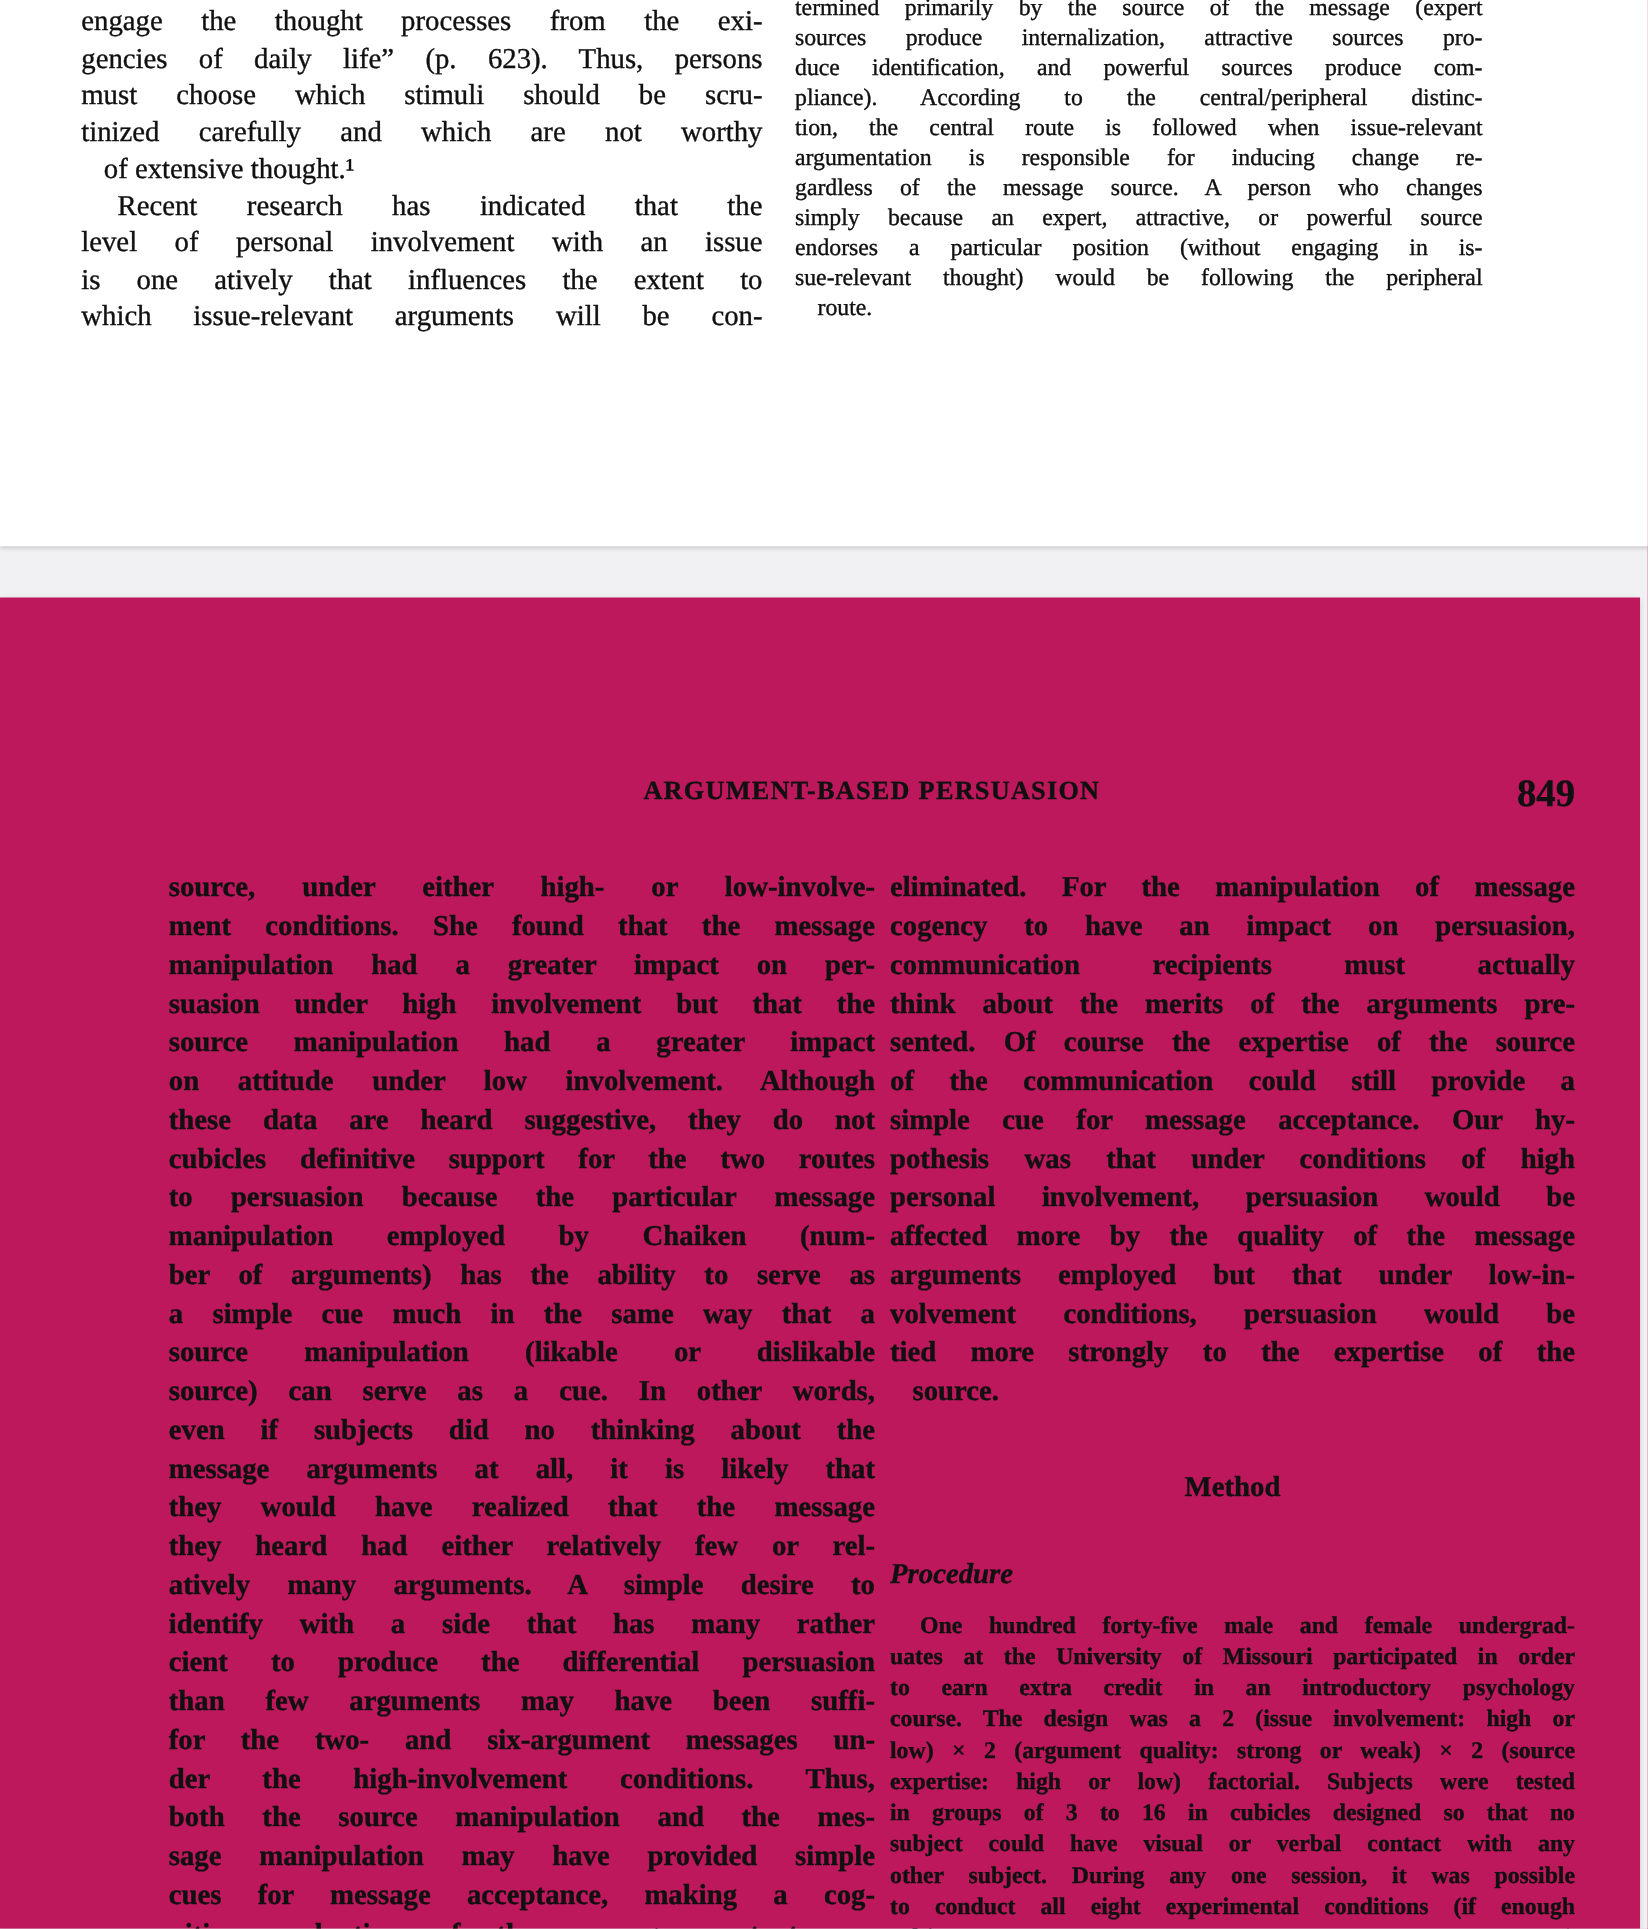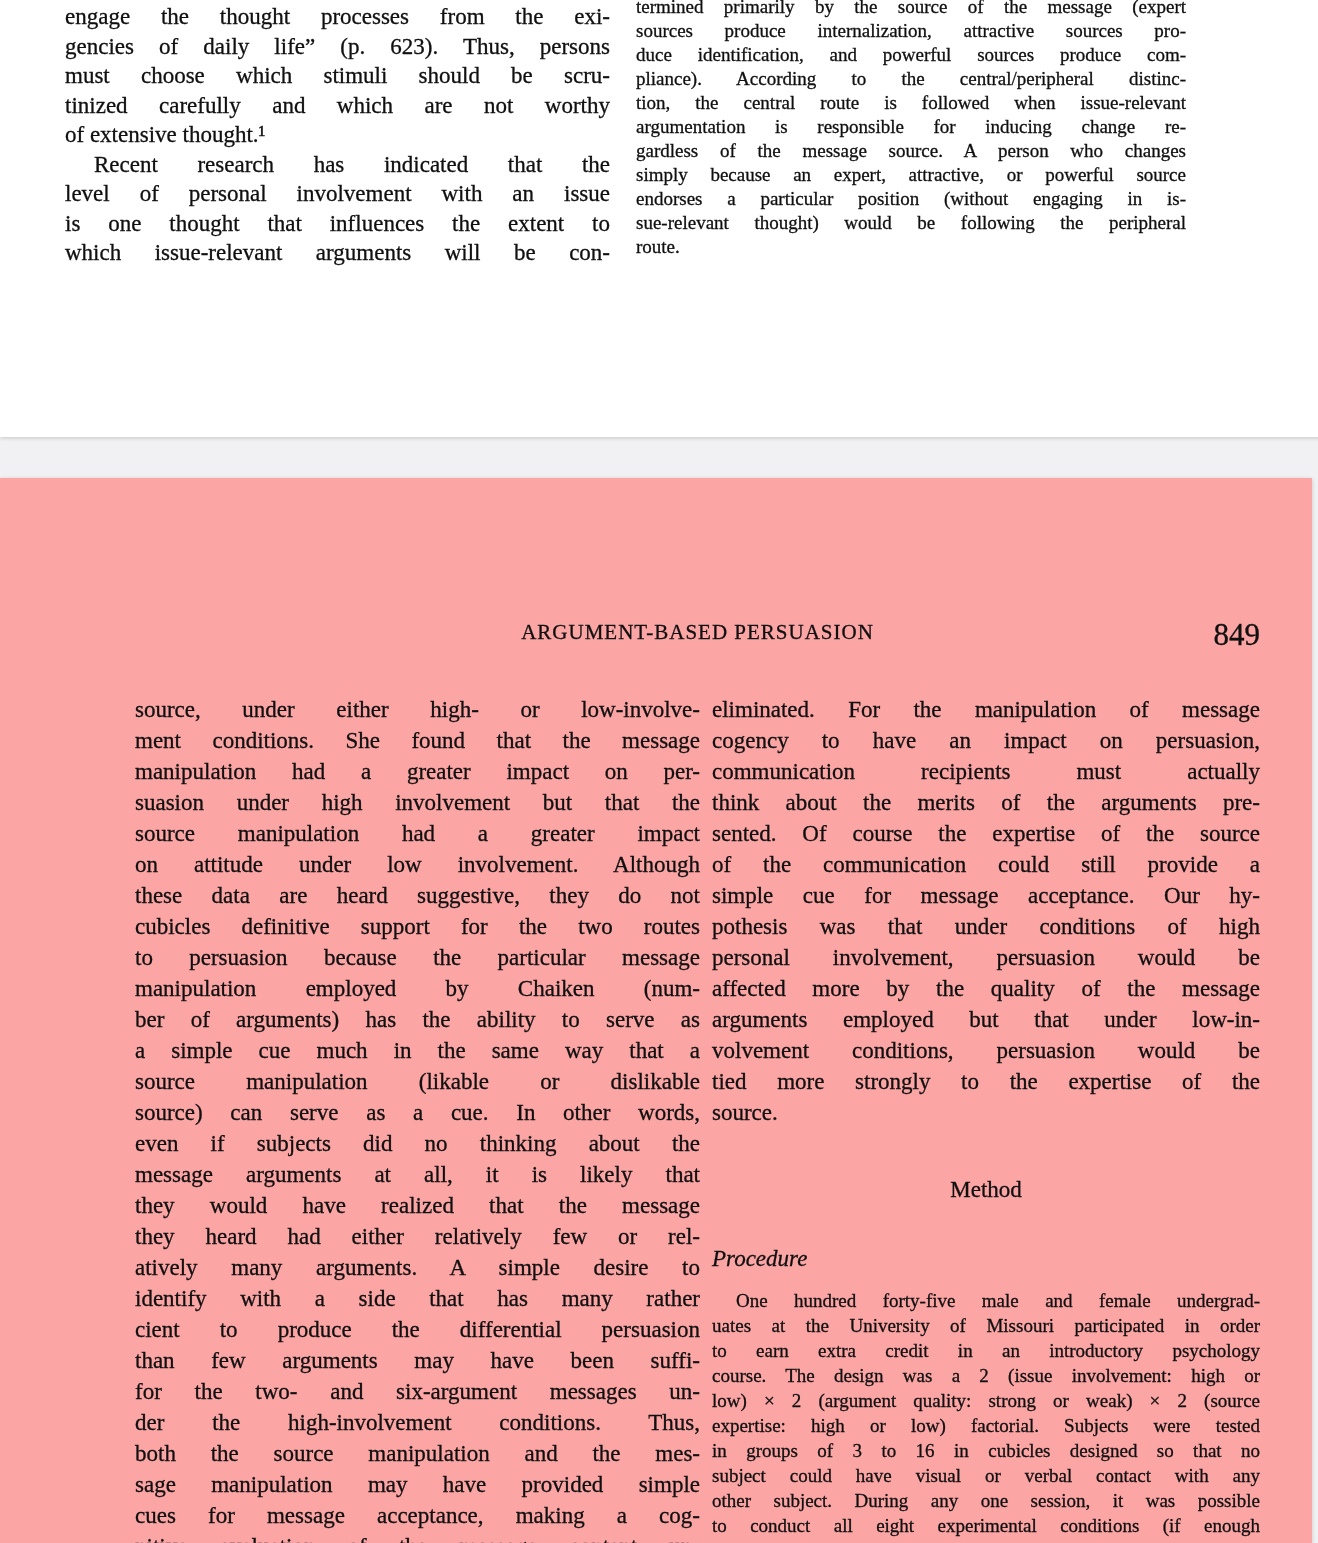--- a/index.html
+++ b/index.html
@@ -26,21 +26,21 @@
   }
   .page-top    { top: 0;     height: 437px; padding-left: 38px; }
   .page-bottom { top: 478px; height: 1065px; }
 
   .col { position: absolute; }
   .line {
     text-align: justify;
     text-align-last: justify;
     white-space: normal;
   }
-  .line.nj  { text-align-last: left; }
+  .line.nj  { text-align-last: left; margin-left: 18px; }
   .line.ind { text-indent: 29px; }
 
   #top-left-col     { left: 65px;  top: 2px;   width: 545px; font-size: 23px; line-height: 29.5px; }
   #top-right-col    { left: 636px; top: -5px;  width: 550px; font-size: 19px; line-height: 24px; }
 
   .running-head {
     position: absolute;
     left: 135px; top: 142px; width: 1125px;
     text-align: center;
     font-size: 21px;
@@ -78,39 +78,39 @@
 
   <div class="page page-top" style="background: rgb(255, 255, 255);">
     <div class="col" id="top-left-col">
         <div class="line">engage the thought processes from the exi-</div>
         <div class="line">gencies of daily life” (p. 623). Thus, persons</div>
         <div class="line">must choose which stimuli should be scru-</div>
         <div class="line">tinized carefully and which are not worthy</div>
         <div class="line nj">of extensive thought.¹</div>
         <div class="line ind">Recent research has indicated that the</div>
         <div class="line">level of personal involvement with an issue</div>
-        <div class="line">is one thought that influences the extent to</div>
+        <div class="line">is one atively that influences the extent to</div>
         <div class="line">which issue-relevant arguments will be con-</div>
       </div>
     <div class="col" id="top-right-col">
         <div class="line">termined primarily by the source of the message (expert</div>
         <div class="line">sources produce internalization, attractive sources pro-</div>
         <div class="line">duce identification, and powerful sources produce com-</div>
         <div class="line">pliance). According to the central/peripheral distinc-</div>
         <div class="line">tion, the central route is followed when issue-relevant</div>
         <div class="line">argumentation is responsible for inducing change re-</div>
         <div class="line">gardless of the message source. A person who changes</div>
         <div class="line">simply because an expert, attractive, or powerful source</div>
         <div class="line">endorses a particular position (without engaging in is-</div>
         <div class="line">sue-relevant thought) would be following the peripheral</div>
         <div class="line nj">route.</div>
       </div>
   </div>
 
-  <div class="page page-bottom" style="background: #fca5a5;">
+  <div class="page page-bottom" style="background: #be185d; font-weight: bold;">
     <div class="running-head">
       <span>ARGUMENT-BASED PERSUASION</span>
       <span class="page-number">849</span>
     </div>
 
     <div class="col" id="bottom-left-col">
         <div class="line">source, under either high- or low-involve-</div>
         <div class="line">ment conditions. She found that the message</div>
         <div class="line">manipulation had a greater impact on per-</div>
         <div class="line">suasion under high involvement but that the</div>

